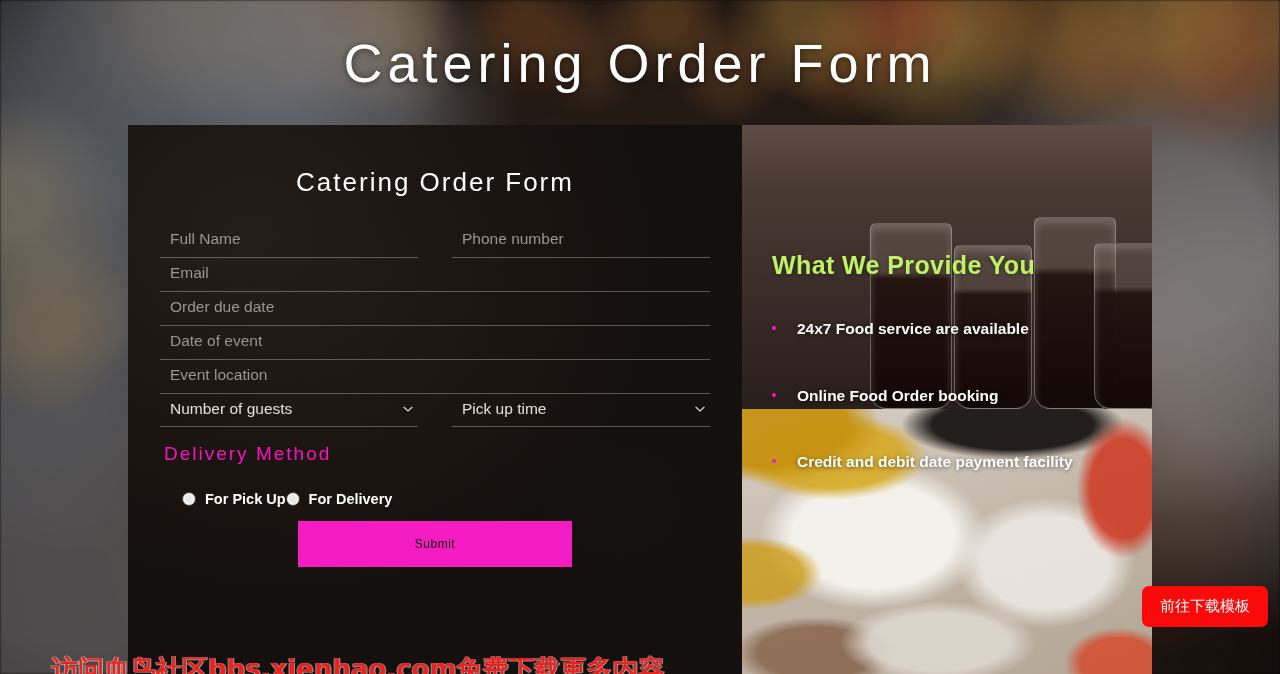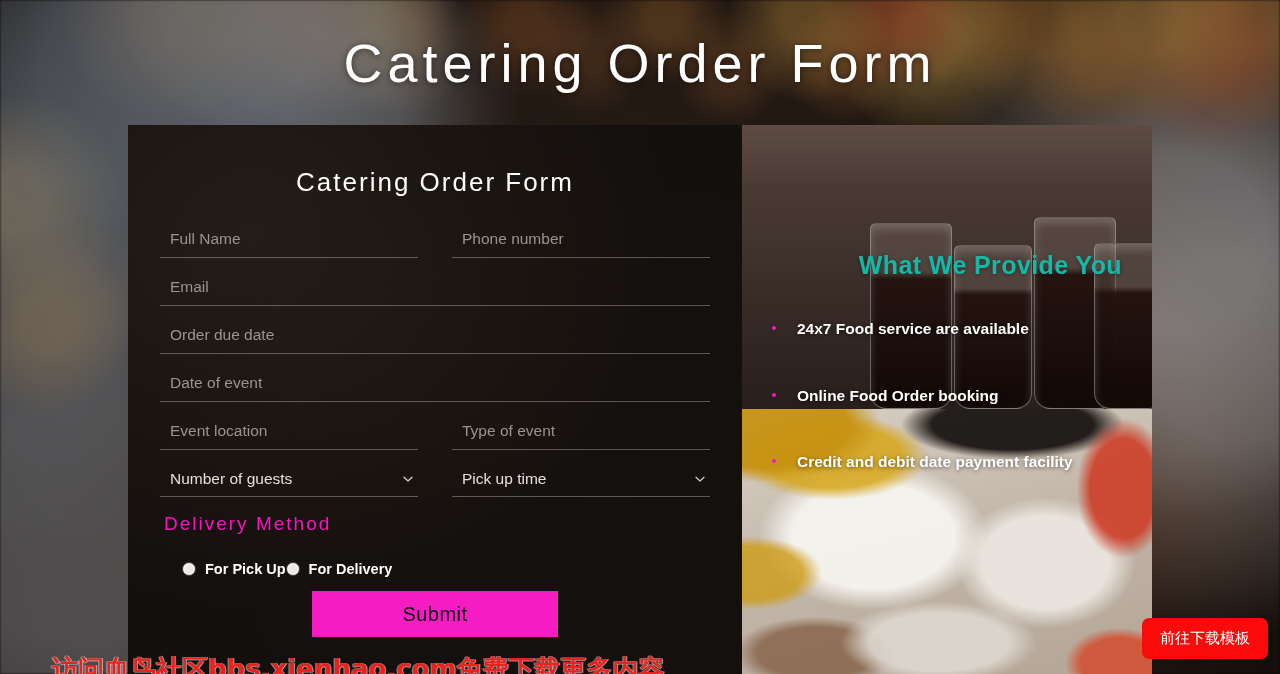--- a/index.html
+++ b/index.html
@@ -113,21 +113,20 @@
     font-weight: 300;
     letter-spacing: 2px;
     margin-top: 18px;
     margin-bottom: 26px;
     white-space: nowrap;
   }
 
   .row {
     display: flex;
     gap: 34px;
-    margin-bottom: 14px;
   }
   .field { flex: 1; min-width: 0; position: relative; }
   .field.full { flex: 1 1 100%; }
 
   .field input,
   .field select {
     width: 100%;
     background: transparent;
     border: none;
     border-bottom: 1px solid rgba(190,185,180,0.42);
@@ -194,27 +193,27 @@
     color: #ffffff;
     font-size: 14.5px;
     font-weight: 700;
   }
 
   .submit-wrap {
     display: flex;
     justify-content: center;
   }
   .submit-button {
-    width: 246px;
+    width: 274px;
     height: 46px;
     background: #f51cc4;
     color: #0b0b0b;
     border: none;
     font-family: "Liberation Sans", sans-serif;
-    font-size: 20px;
+    font-size: 12px;
     font-weight: 400;
     letter-spacing: 0.5px;
     cursor: pointer;
   }
 
   
   .promo-panel {
     position: relative;
     width: 410px;
     height: 549px;
@@ -260,28 +259,27 @@
       radial-gradient(ellipse 120px 50px at 48% 88%, rgba(222,216,208,0.9) 0 58%, rgba(222,216,208,0) 82%),
       radial-gradient(ellipse 100px 44px at 18% 92%, rgba(120,78,50,0.65) 0 58%, rgba(120,78,50,0) 82%),
       linear-gradient(165deg, #d8d0c6 0%, #c2b6a8 50%, #b4a596 100%);
   }
   .promo-content {
     position: absolute;
     inset: 0;
     padding: 126px 30px 0 30px;
   }
   .promo-heading {
-    color: #14b8a6;
+    color: #bef264;
     font-size: 25px;
     font-weight: 700;
     letter-spacing: 0.4px;
     margin-bottom: 40px;
     white-space: nowrap;
     text-shadow: 0 1px 4px rgba(0,0,0,0.35);
-    text-align: right;
   }
   .promo-list { list-style: none; }
   .promo-list-item {
     display: flex;
     align-items: baseline;
     gap: 21px;
     margin-bottom: 48px;
   }
   .promo-bullet-icon {
     width: 4px;
@@ -313,21 +311,21 @@
     text-shadow:
       1px 0 0 rgba(255,255,255,0.55),
       -1px 0 0 rgba(255,255,255,0.45),
       0 1px 0 rgba(255,255,255,0.35);
     font-family: "DejaVu Sans", sans-serif;
     pointer-events: none;
   }
   .download-button {
     position: absolute;
     right: 12px;
-    top: 618px;
+    top: 586px;
     background: #fa0a0a;
     color: #ffffff;
     border: none;
     border-radius: 7px;
     padding: 11px 18px;
     font-size: 15px;
     font-family: "DejaVu Sans", sans-serif;
     cursor: pointer;
     white-space: nowrap;
   }
@@ -373,23 +371,20 @@
 
       <div class="row">
         <div class="field">
           <input type="text" placeholder="Date of event" style="">
         </div>
       </div>
 
       <div class="row">
         <div class="field">
           <input type="text" placeholder="Event location" style="">
-        </div>
-        <div class="field">
-          <input type="text" placeholder="Type of event" style="">
         </div>
       </div>
 
       <div class="row">
         <div class="field">
           <select>
             <option>Number of guests</option>
           </select>
           <span class="chevron-down-icon">
             <svg width="12" height="12" viewBox="0 0 12 12">

